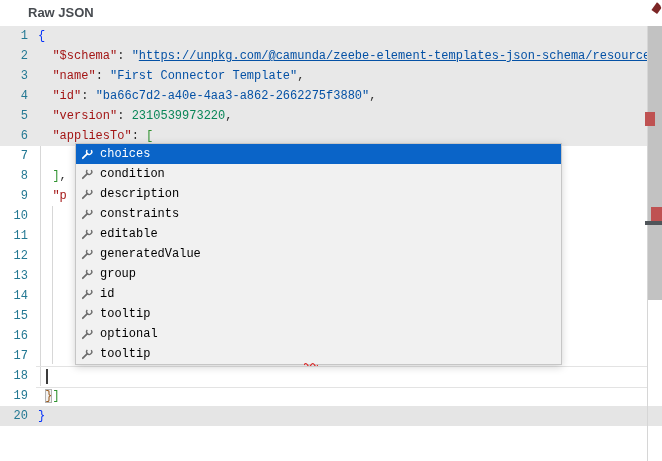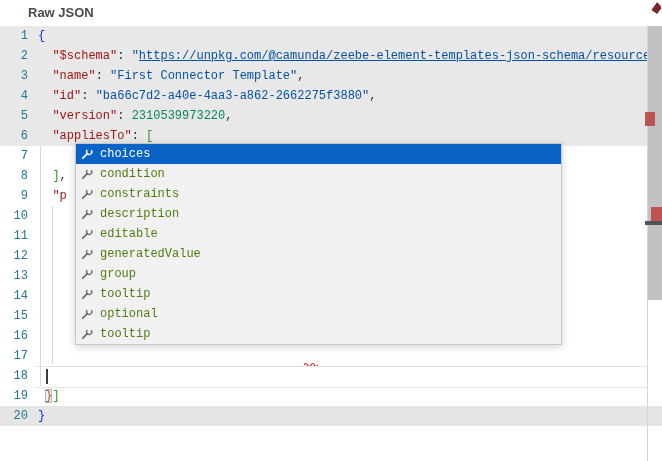--- a/index.html
+++ b/index.html
@@ -29,21 +29,21 @@
   
   .abs{position:absolute;}
   .indent-guide{width:1px;background:#d7d7d7;z-index:1;}
   .line18-box{left:36px;top:366px;width:611px;height:20px;border-top:1px solid #e3e3e3;
               border-bottom:1px solid #e3e3e3;z-index:1;}
   .cursor{left:46px;top:369px;width:2px;height:15px;background:#3c3c3c;z-index:2;}
   
   .suggest{position:absolute;left:75px;top:143px;width:487px;background:#f1f1f1;
            border:1px solid #c6c6c6;box-shadow:0 2px 8px rgba(0,0,0,.18);z-index:5;box-sizing:border-box;}
   .s-item{display:flex;align-items:center;height:20px;padding-left:4px;
-          font-family:"Liberation Mono","DejaVu Sans Mono",monospace;font-size:12px;color:#4d7c0f;}
+          font-family:"Liberation Mono","DejaVu Sans Mono",monospace;font-size:12px;color:#000000;}
   .s-item .s-ic{display:flex;align-items:center;margin-right:6px;color:#6d6d6d;}
   .s-item.active{background:#0a64c8;color:#ffffff;}
   .s-item.active .s-ic{color:#ffffff;}
   .squiggle{left:304px;top:362px;z-index:6;}
   
   .sb-sep{left:647px;top:26px;width:1px;height:435px;background:#d6d6d6;z-index:7;}
   .sb-thumb{left:648px;top:26px;width:14px;height:274px;background:#c2c2c2;z-index:7;}
   .err-m1{left:645px;top:112px;width:10px;height:14px;background:#bf5252;z-index:8;}
   .err-m2{left:651px;top:207px;width:11px;height:15px;background:#bf5252;z-index:8;}
   .sb-cursor{left:645px;top:221px;width:17px;height:4px;background:#50555a;z-index:8;}
@@ -103,57 +103,66 @@
         </span>
         <span>condition</span>
       </div>
       <div class="s-item">
         <span class="s-ic">
           <svg width="14" height="14" viewBox="0 0 16 16">
             <circle cx="10.5" cy="5.5" r="3" fill="none" stroke="currentColor" stroke-width="1.5" stroke-dasharray="13.5 5.5" transform="rotate(-40 10.5 5.5)"></circle>
             <path d="M3.2 12.8 L8.4 7.6" fill="none" stroke="currentColor" stroke-width="2" stroke-linecap="round"></path>
           </svg>
         </span>
+        <span>description</span>
+      </div>
+      <div class="s-item">
+        <span class="s-ic">
+          <svg width="14" height="14" viewBox="0 0 16 16">
+            <circle cx="10.5" cy="5.5" r="3" fill="none" stroke="currentColor" stroke-width="1.5" stroke-dasharray="13.5 5.5" transform="rotate(-40 10.5 5.5)"></circle>
+            <path d="M3.2 12.8 L8.4 7.6" fill="none" stroke="currentColor" stroke-width="2" stroke-linecap="round"></path>
+          </svg>
+        </span>
         <span>constraints</span>
       </div>
       <div class="s-item">
         <span class="s-ic">
           <svg width="14" height="14" viewBox="0 0 16 16">
             <circle cx="10.5" cy="5.5" r="3" fill="none" stroke="currentColor" stroke-width="1.5" stroke-dasharray="13.5 5.5" transform="rotate(-40 10.5 5.5)"></circle>
             <path d="M3.2 12.8 L8.4 7.6" fill="none" stroke="currentColor" stroke-width="2" stroke-linecap="round"></path>
           </svg>
         </span>
-        <span>description</span>
-      </div>
-      <div class="s-item">
-        <span class="s-ic">
-          <svg width="14" height="14" viewBox="0 0 16 16">
-            <circle cx="10.5" cy="5.5" r="3" fill="none" stroke="currentColor" stroke-width="1.5" stroke-dasharray="13.5 5.5" transform="rotate(-40 10.5 5.5)"></circle>
-            <path d="M3.2 12.8 L8.4 7.6" fill="none" stroke="currentColor" stroke-width="2" stroke-linecap="round"></path>
-          </svg>
-        </span>
         <span>editable</span>
       </div>
       <div class="s-item">
         <span class="s-ic">
           <svg width="14" height="14" viewBox="0 0 16 16">
             <circle cx="10.5" cy="5.5" r="3" fill="none" stroke="currentColor" stroke-width="1.5" stroke-dasharray="13.5 5.5" transform="rotate(-40 10.5 5.5)"></circle>
             <path d="M3.2 12.8 L8.4 7.6" fill="none" stroke="currentColor" stroke-width="2" stroke-linecap="round"></path>
           </svg>
         </span>
         <span>generatedValue</span>
       </div>
       <div class="s-item">
         <span class="s-ic">
           <svg width="14" height="14" viewBox="0 0 16 16">
             <circle cx="10.5" cy="5.5" r="3" fill="none" stroke="currentColor" stroke-width="1.5" stroke-dasharray="13.5 5.5" transform="rotate(-40 10.5 5.5)"></circle>
             <path d="M3.2 12.8 L8.4 7.6" fill="none" stroke="currentColor" stroke-width="2" stroke-linecap="round"></path>
           </svg>
         </span>
         <span>group</span>
+      </div>
+      <div class="s-item">
+        <span class="s-ic">
+          <svg width="14" height="14" viewBox="0 0 16 16">
+            <circle cx="10.5" cy="5.5" r="3" fill="none" stroke="currentColor" stroke-width="1.5" stroke-dasharray="13.5 5.5" transform="rotate(-40 10.5 5.5)"></circle>
+            <path d="M3.2 12.8 L8.4 7.6" fill="none" stroke="currentColor" stroke-width="2" stroke-linecap="round"></path>
+          </svg>
+        </span>
+        <span>id</span>
       </div>
       <div class="s-item">
         <span class="s-ic">
           <svg width="14" height="14" viewBox="0 0 16 16">
             <circle cx="10.5" cy="5.5" r="3" fill="none" stroke="currentColor" stroke-width="1.5" stroke-dasharray="13.5 5.5" transform="rotate(-40 10.5 5.5)"></circle>
             <path d="M3.2 12.8 L8.4 7.6" fill="none" stroke="currentColor" stroke-width="2" stroke-linecap="round"></path>
           </svg>
         </span>
         <span>tooltip</span>
       </div>

